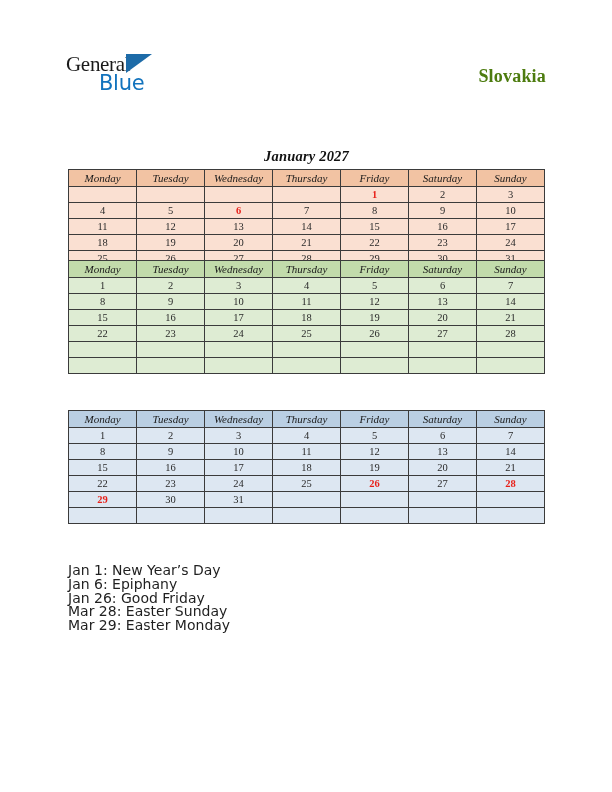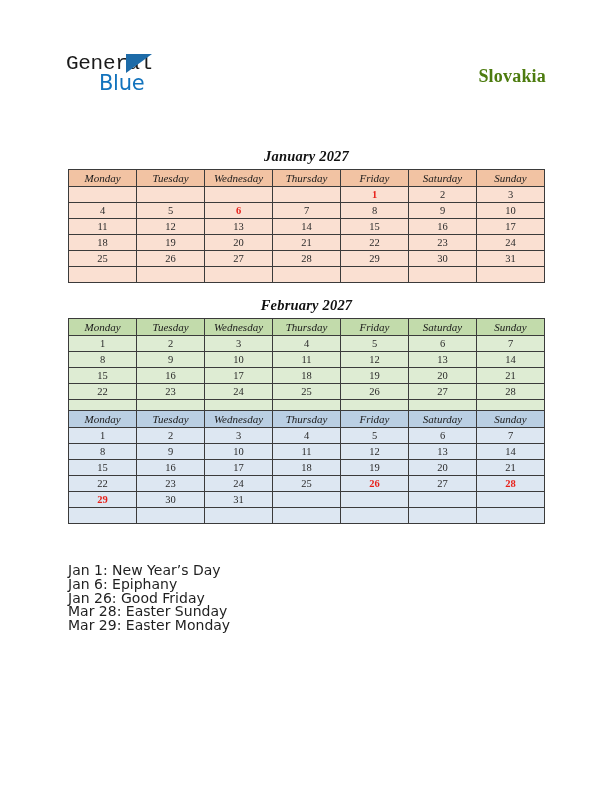--- a/index.html
+++ b/index.html
@@ -20,21 +20,21 @@
     position: absolute;
     left: 66px;
     top: 52px;
     width: 180px;
     height: 48px;
   }
   .logo-general {
     position: absolute;
     left: 0px;
     top: 0px;
-    font-family: Liberation Mono, monospace;
+    font-family: Liberation Serif, serif;
     font-size: 21px;
     color: #1a1a1a;
     letter-spacing: -0.3px;
   }
   .logo-blue {
     position: absolute;
     left: 33px;
     top: 19px;
     font-family: "DejaVu Sans", sans-serif;
     font-size: 21px;
@@ -224,21 +224,20 @@
           <td></td>
           <td></td>
           <td></td>
           <td></td>
         </tr>
       </tbody>
   </table>
 </div>
 
 <div class="month-block" id="month-1">
-  <div class="month-title">February 2027</div>
   <table class="cal">
     <thead>
       <tr>
           <th>Monday</th>
           <th>Tuesday</th>
           <th>Wednesday</th>
           <th>Thursday</th>
           <th>Friday</th>
           <th>Saturday</th>
           <th>Sunday</th>

